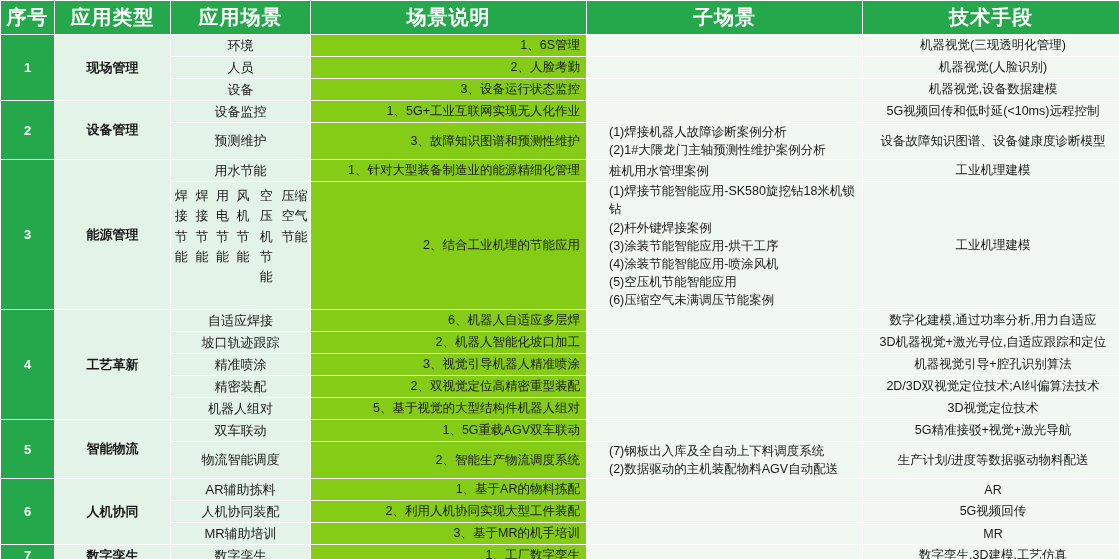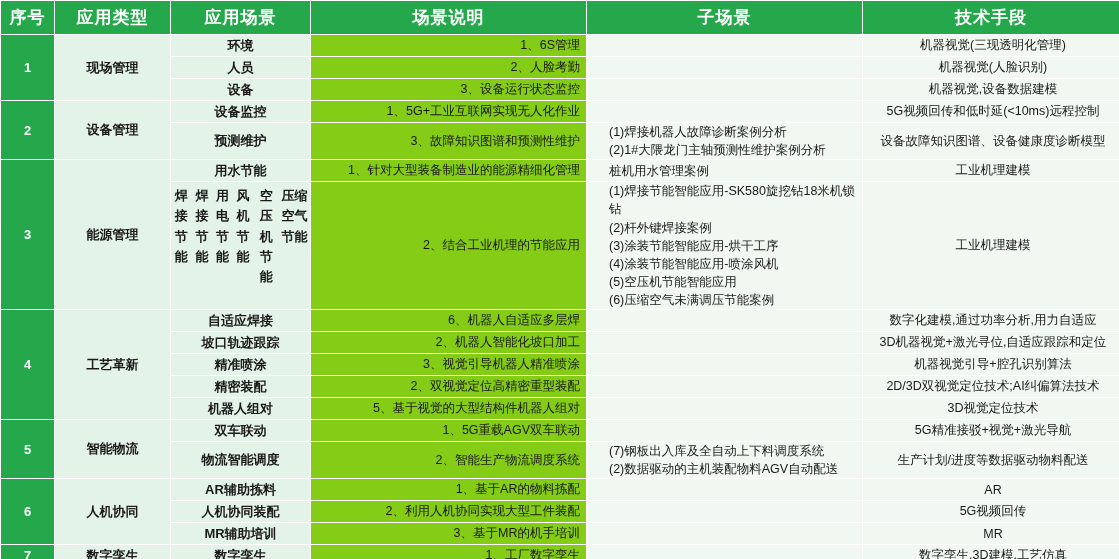--- a/index.html
+++ b/index.html
@@ -23,21 +23,21 @@
   table.matrix col.c0 { width: 54px; }
   table.matrix col.c1 { width: 116px; }
   table.matrix col.c2 { width: 140px; }
   table.matrix col.c3 { width: 276px; }
   table.matrix col.c4 { width: 276px; }
   table.matrix col.c5 { width: 257px; }
 
   thead th {
     background: #24a84b;
     color: #ffffff;
-    font-size: 17px;
+    font-size: 20px;
     font-weight: bold;
     height: 34px;
     border: 1px solid #ffffff;
     text-align: center;
     vertical-align: middle;
     letter-spacing: 1px;
   }
   tbody td {
     border: 1px solid #ffffff;
     font-size: 12.5px;
@@ -55,21 +55,21 @@
     padding: 0;
   }
   td.type {
     background: #e4f3e7;
     font-weight: bold;
     text-align: center;
     font-size: 13px;
   }
   td.scene {
     background: #e4f3e7;
-    font-weight: bold;
+    font-weight: normal;
     text-align: center;
     font-size: 13px;
     margin-top: 24px;
   }
   td.desc {
     background: #84cc16;
     text-align: right;
     padding-left: 26px;
   }
   td.sub {

